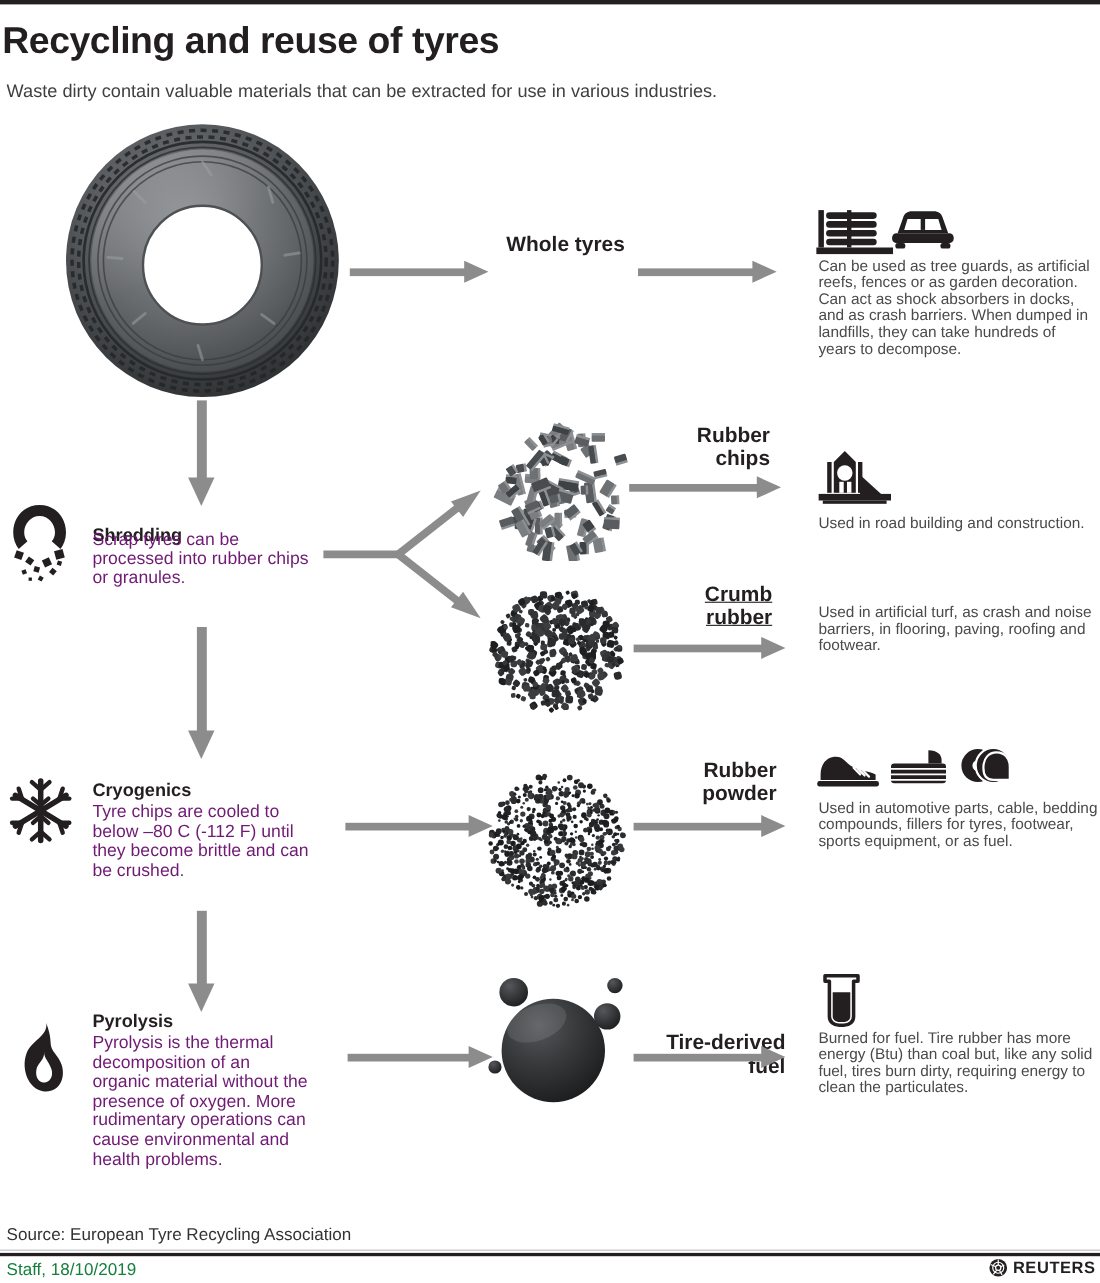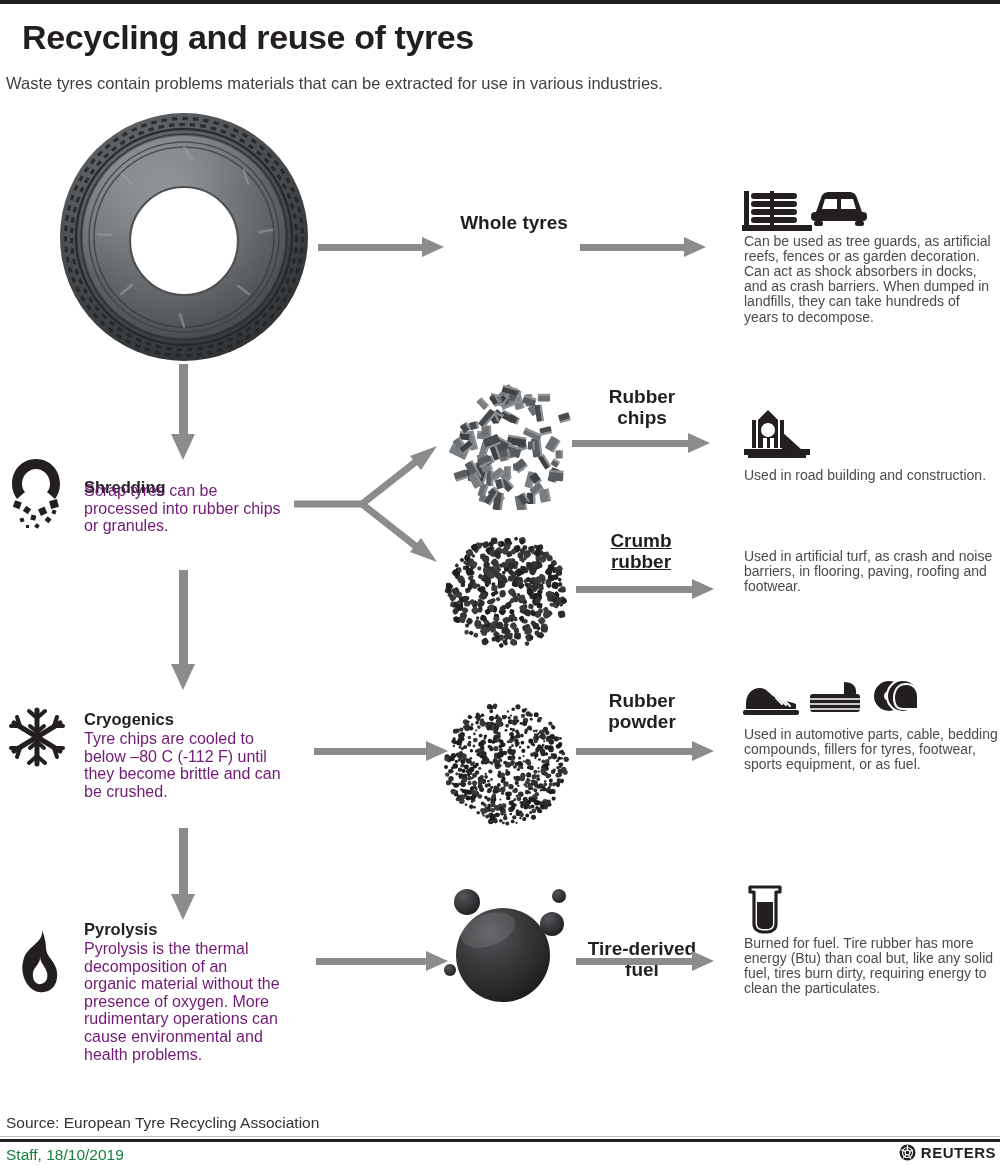--- a/index.html
+++ b/index.html
@@ -7,33 +7,33 @@
     width: 1000px; height: 1166px;
     background: #ffffff;
     font-family: "Liberation Sans", sans-serif;
     color: #231f20;
     position: relative;
     overflow: hidden;
   }
   .topbar { position:absolute; top:0; left:0; width:1000px; height:4px; background:#231f20; }
 
   .title {
-    position: absolute; left: 22px; top: 18px;
+    position: absolute; left: 2px; top: 18px;
     font-size: 34px; font-weight: bold; letter-spacing: -0.4px;
     color: #231f20; white-space: nowrap;
   }
   .subtitle {
     position: absolute; left: 6px; top: 74px;
     font-size: 16.5px; color: #3f3f3f; white-space: nowrap;
   }
 
   
   .stage-title { font-size: 16.5px; font-weight: bold; color:#231f20; line-height: 1.12; }
   .stage-body  { font-size: 16px; color:#701a75; line-height: 1.1; }
-  .prod-label  { font-size: 19px; font-weight: bold; color:#231f20; line-height:1.12; text-align:center; }
+  .prod-label  { font-size: 19px; font-weight: bold; color:#231f20; line-height:1.12; text-align:right; }
   .desc        { font-size: 14px; color:#4a4a4a; line-height: 1.08; }
 
   .abs { position: absolute; }
 
   
   .arrow-h { position:absolute; height:0; }
   .arrow-h .shaft { position:absolute; left:0; top:0; height:7px; background:#8c8c8c; }
   .arrow-h .head {
     position:absolute; top:-7px; width:0; height:0;
     border-top:10.5px solid transparent; border-bottom:10.5px solid transparent;
@@ -54,21 +54,21 @@
   .staff-text { position:absolute; left:6px; font-size:15.5px; color:#15803d; white-space:nowrap; }
   .reuters { position:absolute; right:4px; display:flex; gap:5px; }
   .reuters-word { font-size:15px; font-weight:bold; letter-spacing:0.5px; color:#231f20; }
 </style>
 </head>
 <body>
 
 <div class="topbar"></div>
 
 <div class="title">Recycling and reuse of tyres</div>
-<div class="subtitle">Waste tyres contain problems materials that can be extracted for use in various industries.</div>
+<div class="subtitle">Waste dirty contain valuable materials that can be extracted for use in various industries.</div>
 
 <div class="abs" style="left:58px; top:108px; width:252px; height:258px;">
   <svg viewBox="0 0 252 258" width="252" height="258">
     <defs>
       <radialGradient id="tyreOuter" cx="42%" cy="34%" r="72%">
         <stop offset="0%" stop-color="#7c7f82"></stop>
         <stop offset="45%" stop-color="#5b5e61"></stop>
         <stop offset="78%" stop-color="#3d4042"></stop>
         <stop offset="100%" stop-color="#2b2d2f"></stop>
       </radialGradient>

